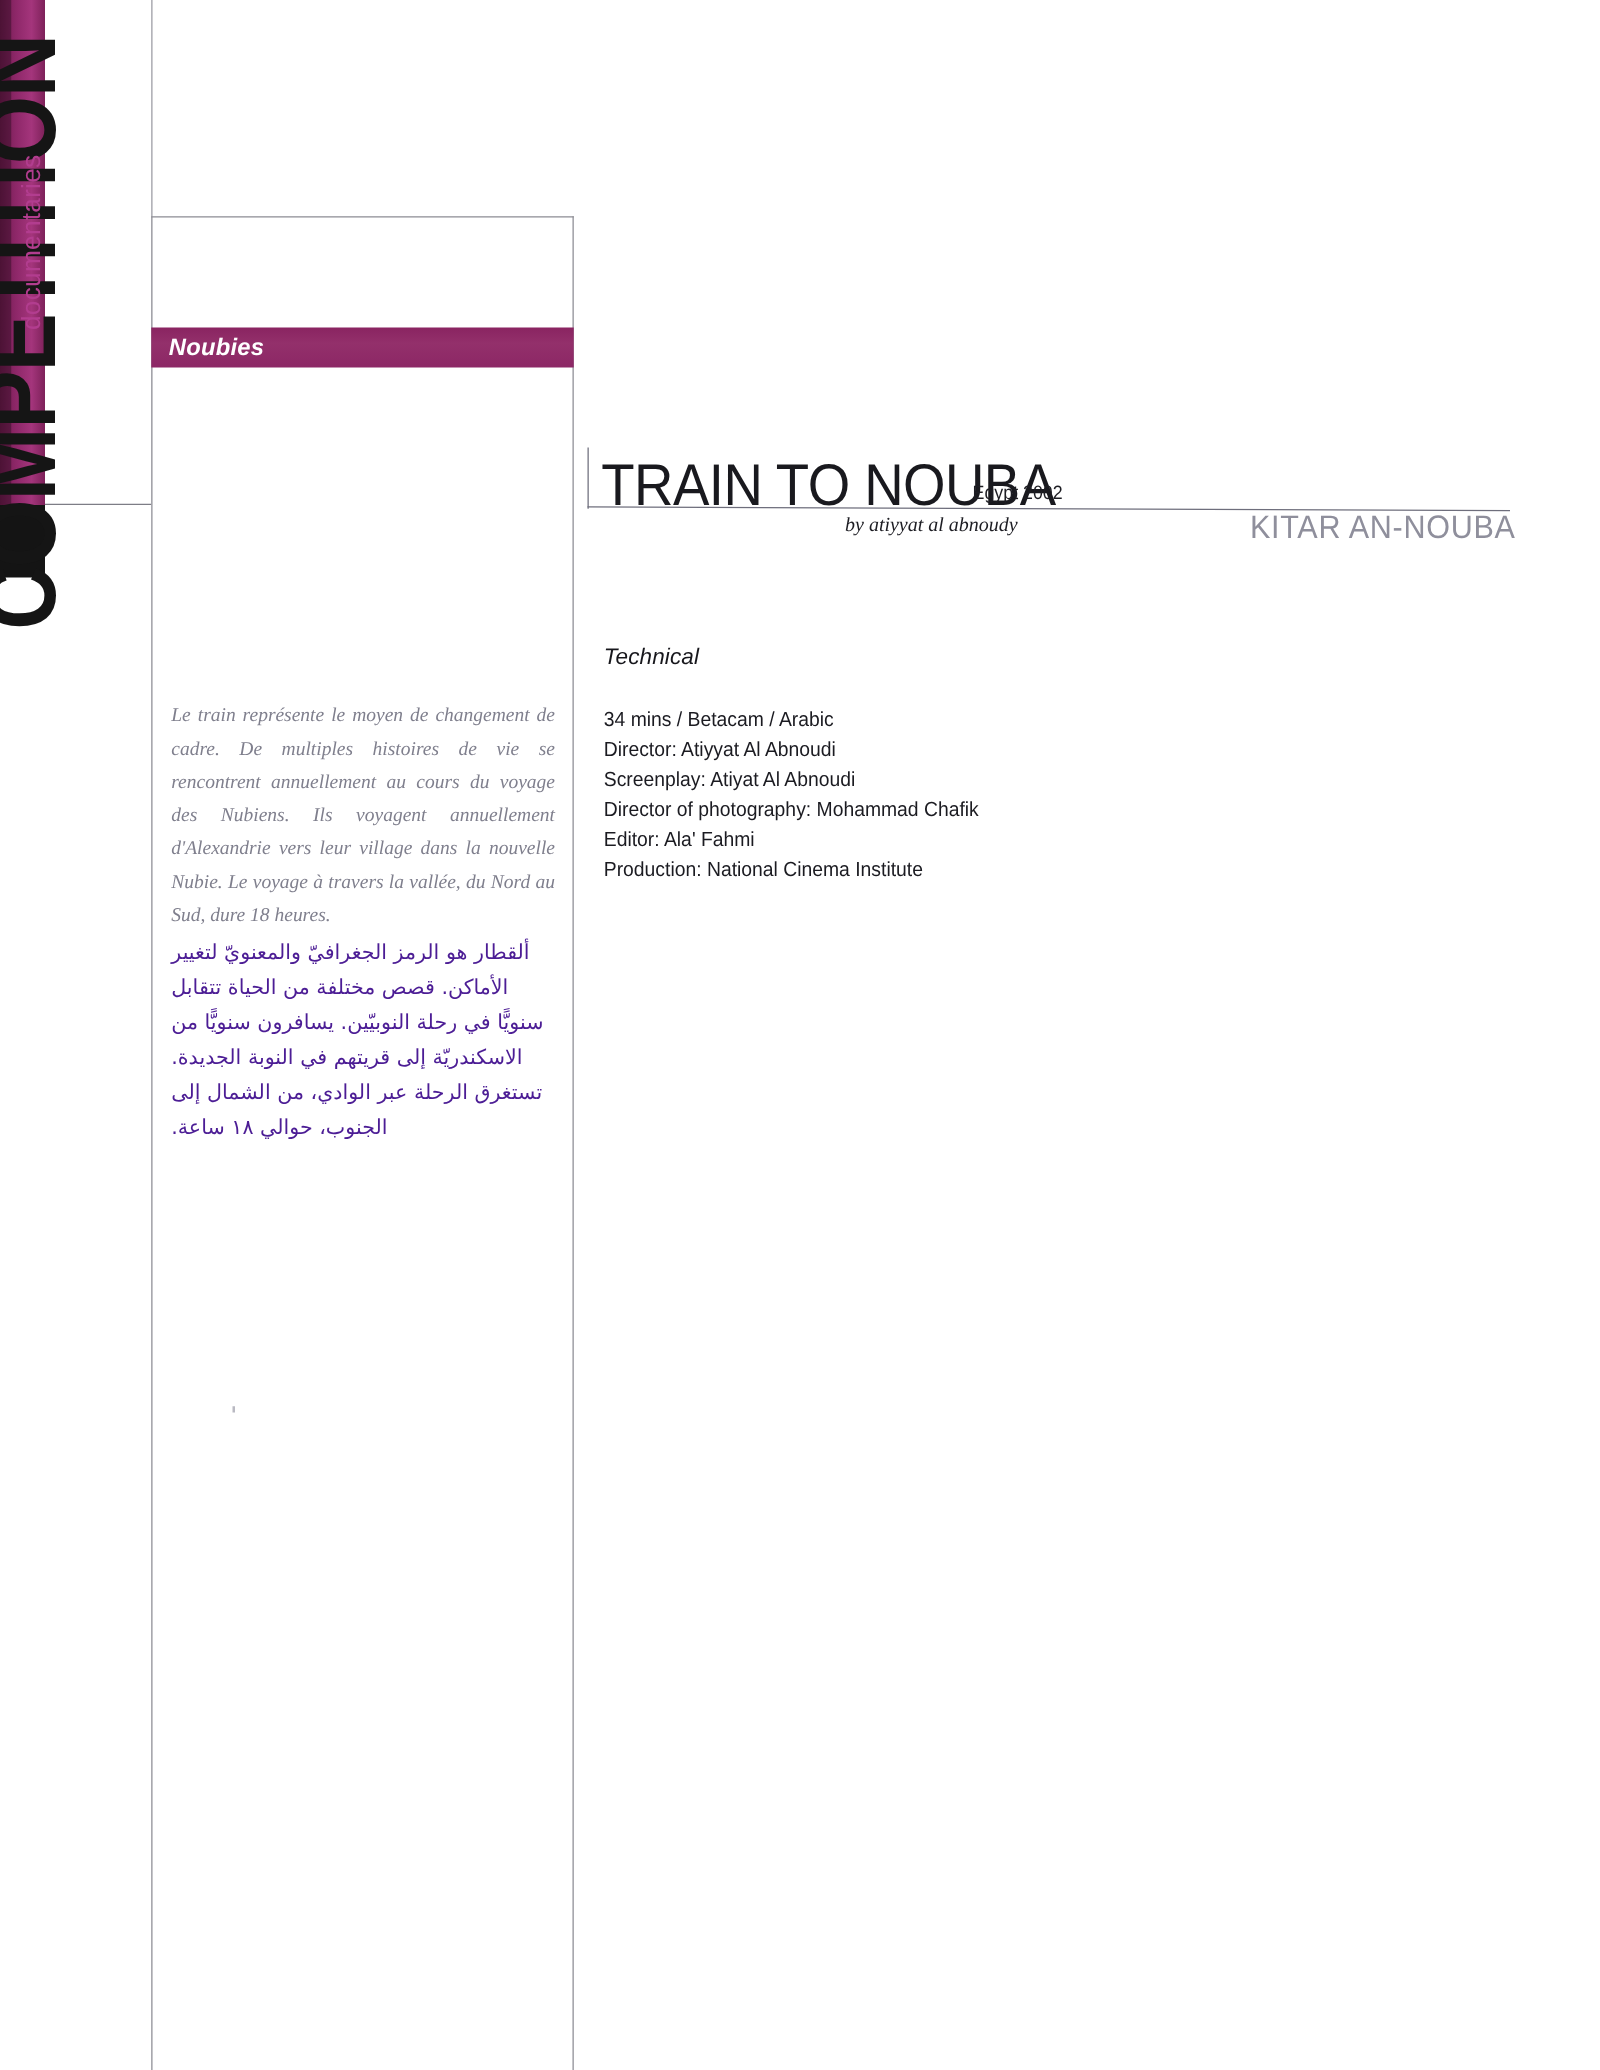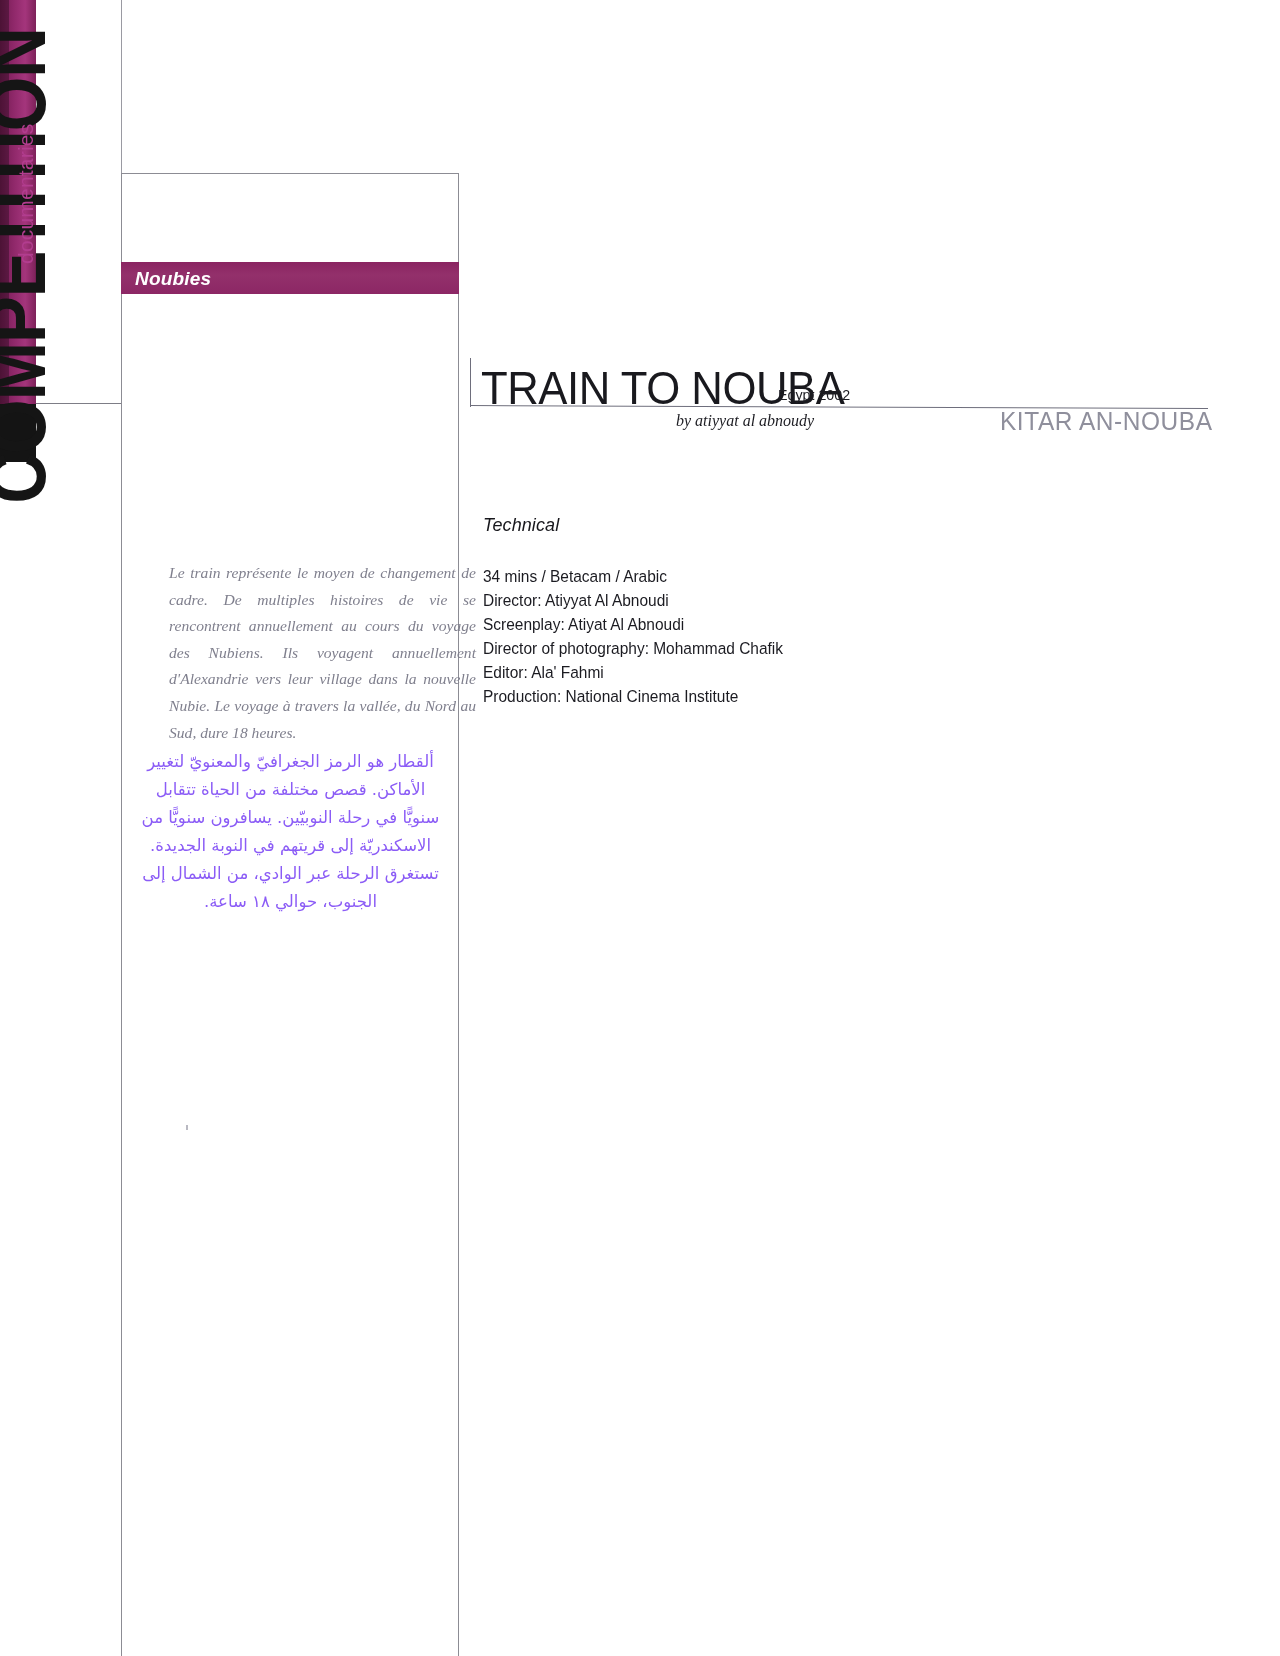--- a/index.html
+++ b/index.html
@@ -139,33 +139,32 @@
   }
   .syn-en {
     top: 396px;
     color: #141414;
   }
   .syn-fr {
     top: 560px;
     color: #7f7f8d;
     font-size: 15.6px;
     line-height: 26.6px;
-    margin-left: 32px;
   }
   .syn-ar {
     position: absolute;
     left: 137px;
     top: 748px;
     width: 307px;
     direction: rtl;
-    text-align: center;
+    text-align: left;
     font-family: "DejaVu Sans", sans-serif;
     font-size: 16.5px;
     line-height: 28px;
-    color: #8b5cf6;
+    color: #4c1d95;
   }
   .speck {
     position: absolute;
     left: 186px;
     top: 1125px;
     width: 2px;
     height: 5px;
     background: #b9b9c2;
   }
   .title-rule-2 {

